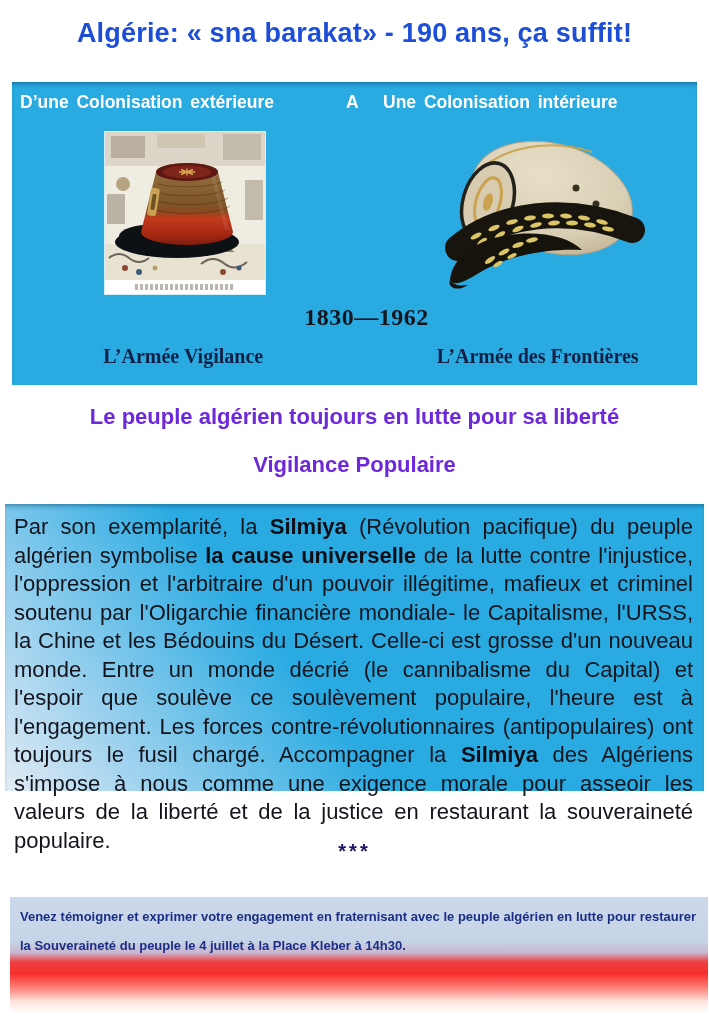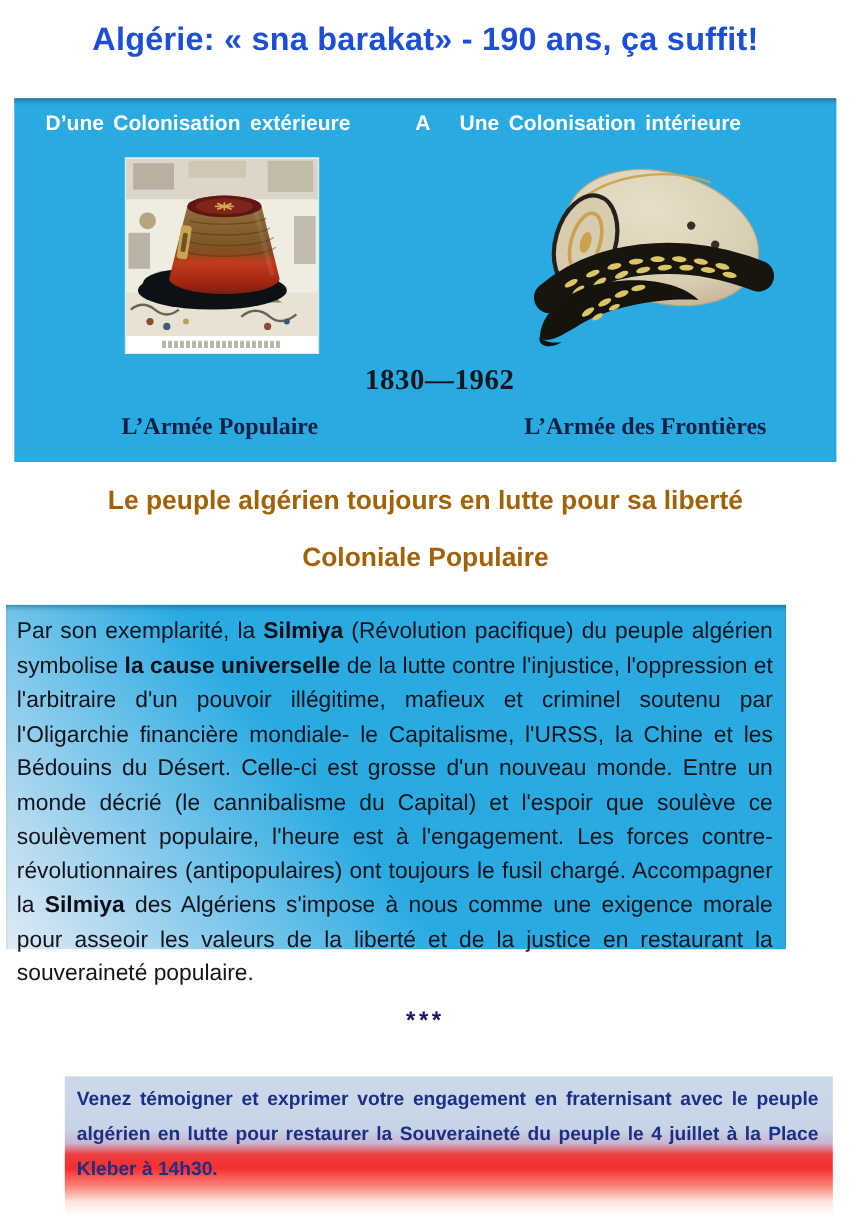--- a/index.html
+++ b/index.html
@@ -11,21 +11,21 @@
     position:absolute;top:18px;left:0;width:100%;margin:0;text-align:center;
     font-size:27px;font-weight:700;color:#1d4ed8;letter-spacing:.2px;
   }
   
   .hero{
     position:absolute;left:12px;top:82px;width:685px;height:303px;
     background:#29abe2;
     box-shadow:inset 0 4px 4px -2px rgba(8,70,110,.55);
   }
   .hero-header{position:absolute;top:10px;left:0;width:100%;color:#fff;font-weight:700;font-size:17.5px;word-spacing:3px;}
-  .hh-left{position:absolute;left:26px;top:0;}
+  .hh-left{position:absolute;left:8px;top:0;}
   .hh-mid{position:absolute;left:334px;top:0;}
   .hh-right{position:absolute;left:371px;top:0;}
   .photo-left{
     position:absolute;left:93px;top:50px;width:160px;height:162px;margin:0;
     background:#ffffff;box-shadow:0 0 0 1px rgba(255,255,255,.8);
   }
   .photo-left svg{display:block;}
   .photo-caption{
     position:absolute;left:30px;bottom:4px;width:100px;height:6px;
     background:repeating-linear-gradient(90deg,#aaa49a 0 3px,transparent 3px 5px);
@@ -35,43 +35,43 @@
   .row{position:absolute;left:0;width:100%;display:flex;font-family:Liberation Serif, serif;}
   .row span{flex:1;text-align:center;}
   .dates{top:222px;}
   .dates span{font-size:24px;font-weight:700;color:#16161e;letter-spacing:.5px;}
   .labels{top:263px;}
   .labels span{font-size:20px;font-weight:700;color:#122045;}
   .dates span:last-child,.labels span:last-child{transform:translateX(12px);}
   
   .h-main,.h-sub{
     position:absolute;left:0;width:100%;margin:0;text-align:center;
-    font-size:22px;font-weight:700;color:#a16207;
+    font-size:22px;font-weight:700;color:#6d28d9;
   }
   .h-main{top:404px;}
   .h-sub{top:452px;}
   
   .para{
-    position:absolute;left:5px;top:504px;width:650px;height:287px;box-sizing:border-box;
+    position:absolute;left:5px;top:504px;width:699px;height:287px;box-sizing:border-box;
     padding:9px 11px 0 9px;
     background:linear-gradient(52deg,#e2ebf4 0%,#9ed2ee 16%,#29abe2 42%);
     box-shadow:inset 0 4px 4px -2px rgba(8,70,110,.5);
-    font-size:19px;line-height:28.5px;text-align:justify;color:#14141d;
+    font-size:22px;line-height:28.5px;text-align:justify;color:#14141d;
   }
   .para b{font-weight:700;color:#0e0e16;}
   .stars{
     position:absolute;top:840px;left:0;width:100%;text-align:center;
     font-size:20px;font-weight:700;color:#1b1464;letter-spacing:3px;
   }
   
   .footer{
-    position:absolute;left:10px;top:897px;width:640px;height:116px;box-sizing:border-box;
+    position:absolute;left:10px;top:897px;width:698px;height:116px;box-sizing:border-box;
     padding:5px 12px 0 10px;
     background:linear-gradient(180deg,#ccd9ea 0%,#c6d4e7 38%,#c9b6cf 48%,#ec4040 56%,#f62e2e 66%,#fb7d74 78%,#fde3de 90%,#ffffff 100%);
-    font-size:16px;font-weight:700;line-height:29px;text-align:justify;color:#1b2f86;margin-left:44px;
+    font-size:13px;font-weight:700;line-height:29px;text-align:justify;color:#1b2f86;
   }
   .footer p{margin:0;}
 </style>
 </head>
 <body>
 
 <div class="page">
 
   <h1 class="title">Algérie: « sna barakat» - 190 ans, ça suffit!</h1>
 
@@ -190,27 +190,27 @@
           <ellipse cx="56" cy="134" rx="5" ry="2" transform="rotate(-30 56 134)"></ellipse>
           <ellipse cx="70" cy="126" rx="5" ry="2" transform="rotate(-24 70 126)"></ellipse>
         </g>
       </svg>
     </div>
 
     <div class="row dates">
       <span>1830—1962</span>
     </div>
     <div class="row labels">
-      <span>L’Armée Populaire</span>
+      <span>L’Armée Vigilance</span>
       <span>L’Armée des Frontières</span>
     </div>
   </section>
 
   <h2 class="h-main">Le peuple algérien toujours en lutte pour sa liberté</h2>
-  <h2 class="h-sub">Coloniale Populaire</h2>
+  <h2 class="h-sub">Vigilance Populaire</h2>
 
   <section class="para"><span>Par son exemplarité, la </span><b>Silmiya</b><span> (Révolution pacifique) du peuple algérien symbolise </span><b>la cause universelle</b><span> de la lutte contre l'injustice, l'oppression et l'arbitraire d'un pouvoir illégitime, mafieux et criminel soutenu par l'Oligarchie financière mondiale- le Capitalisme, l'URSS, la Chine et les Bédouins du Désert. Celle-ci est grosse d'un nouveau monde. Entre un monde décrié (le cannibalisme du Capital) et l'espoir que soulève ce soulèvement populaire, l'heure est à l'engagement. Les forces contre-révolutionnaires (antipopulaires) ont toujours le fusil chargé. Accompagner la </span><b>Silmiya</b><span> des Algériens s'impose à nous comme une exigence morale pour asseoir les valeurs de la liberté et de la justice en restaurant la souveraineté populaire.</span></section>
 
   <div class="stars">***</div>
 
   <section class="footer">
     <p>Venez témoigner et exprimer votre engagement en fraternisant avec le peuple algérien en lutte pour restaurer la Souveraineté du peuple le 4 juillet à la Place Kleber à 14h30.</p>
   </section>
 
 </div>

